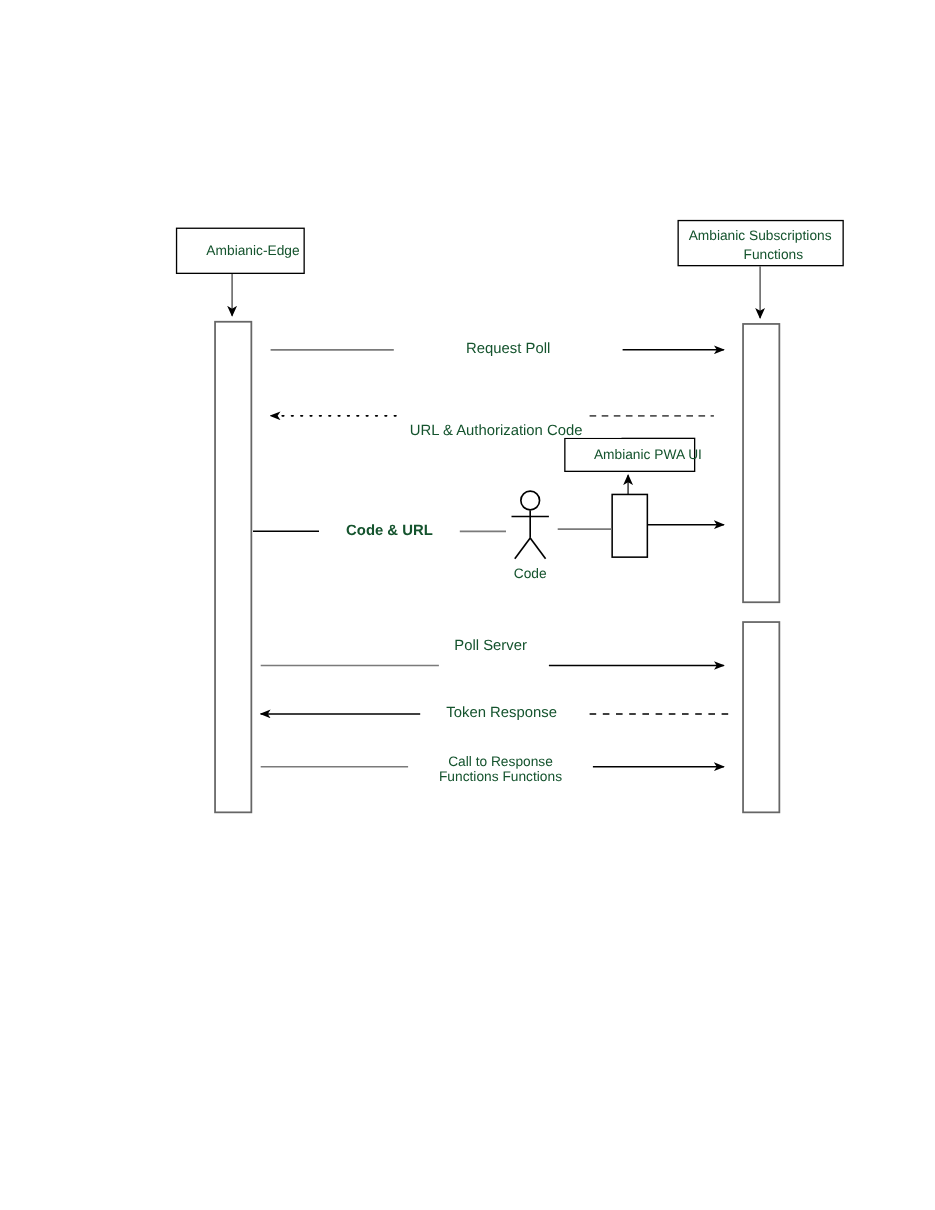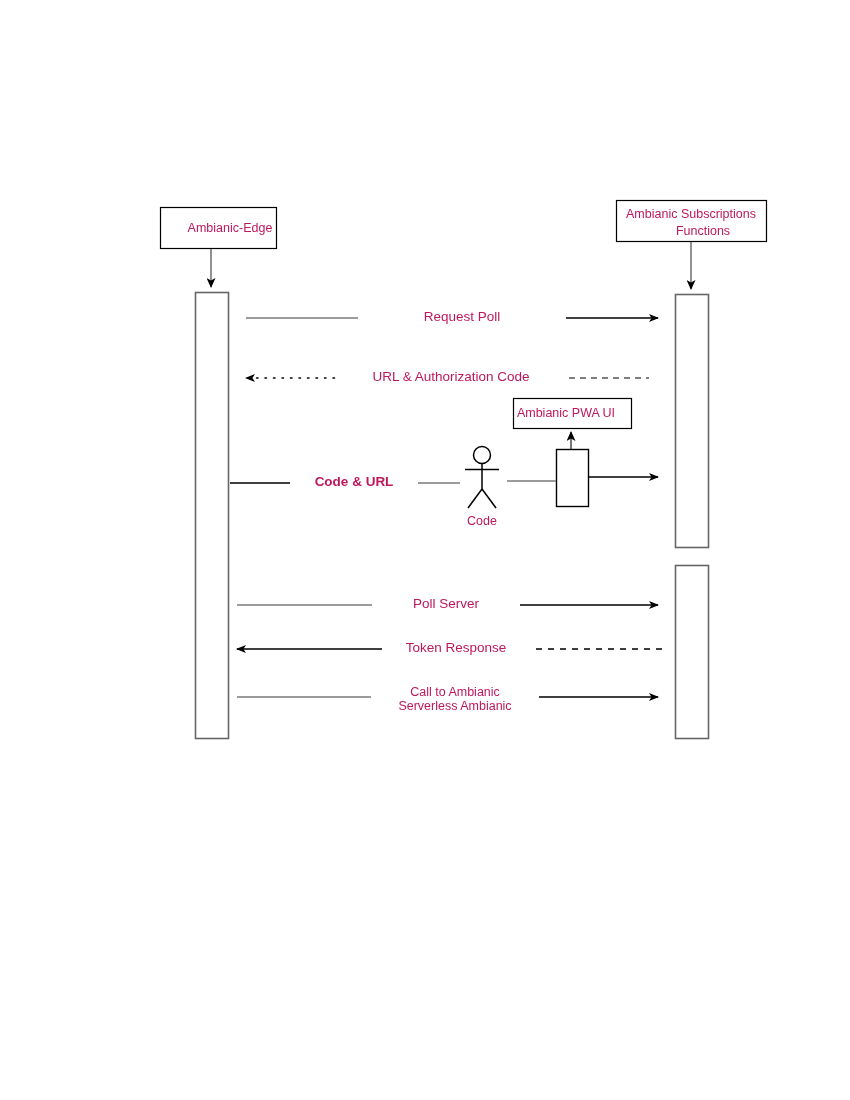--- a/index.html
+++ b/index.html
@@ -22,21 +22,21 @@
     height: 1100px;
   }
   .svg-layer {
     position: absolute;
     left: 0;
     top: 0;
   }
   .lbl {
     position: absolute;
     font-family: "Liberation Sans", sans-serif;
-    color: #be185d;
+    color: #14532d;
     white-space: pre;
     text-align: center;
     line-height: 14px;
     -webkit-font-smoothing: antialiased;
   }
   .participant-label {
     font-size: 12.5px;
   }
   .message-label {
     font-size: 13.5px;
@@ -111,30 +111,30 @@
 
     <line x1="237" y1="697" x2="383" y2="697" stroke="#7a7a7a" stroke-width="1.5"></line>
     <line x1="529" y1="697" x2="658" y2="697" stroke="#000000" stroke-width="1.3" marker-end="url(#arrow-black)"></line>
   </svg>
 
   <div class="lbl participant-label" style="left:172px; top:221px; width:116px;">Ambianic-Edge</div>
 
   <div class="lbl participant-label" style="left:616px; top:207px; width:150px;">Ambianic Subscriptions</div>
   <div class="lbl participant-label" style="left:616px; top:224px; width:150px;padding-left:12px;">Functions</div>
 
-  <div class="lbl participant-label" style="left:507px; top:406px; width:118px;">Ambianic PWA UI</div>
+  <div class="lbl participant-label" style="left:530px; top:406px; width:118px;">Ambianic PWA UI</div>
 
   <div class="lbl actor-label" style="left:452px; top:514px; width:60px;">Code</div>
 
   <div class="lbl message-label" style="left:358px; top:310px; width:200px;">Request Poll</div>
 
-  <div class="lbl message-label" style="left:337px; top:370px; width:220px;">URL &amp; Authorization Code</div>
+  <div class="lbl message-label" style="left:337px; top:384px; width:220px;">URL &amp; Authorization Code</div>
 
   <div class="lbl message-label" style="left:290px; top:475px; width:120px;font-weight:bold;">Code &amp; URL</div>
 
-  <div class="lbl message-label" style="left:372px; top:597px; width:140px;text-align:center;">Poll Server</div>
+  <div class="lbl message-label" style="left:372px; top:580px; width:140px;text-align:center;">Poll Server</div>
 
   <div class="lbl message-label" style="left:382px; top:641px; width:140px;text-align:center;">Token Response</div>
 
-  <div class="lbl message-label" style="left:371px; top:685px; width:160px; font-size:12.5px;">Call to Ambianic</div>
-  <div class="lbl message-label" style="left:371px; top:699px; width:160px; font-size:12.5px;">Serverless Ambianic</div>
+  <div class="lbl message-label" style="left:371px; top:685px; width:160px; font-size:12.5px;">Call to Response</div>
+  <div class="lbl message-label" style="left:371px; top:699px; width:160px; font-size:12.5px;">Functions Functions</div>
 
 </div>
 
 </body></html>

